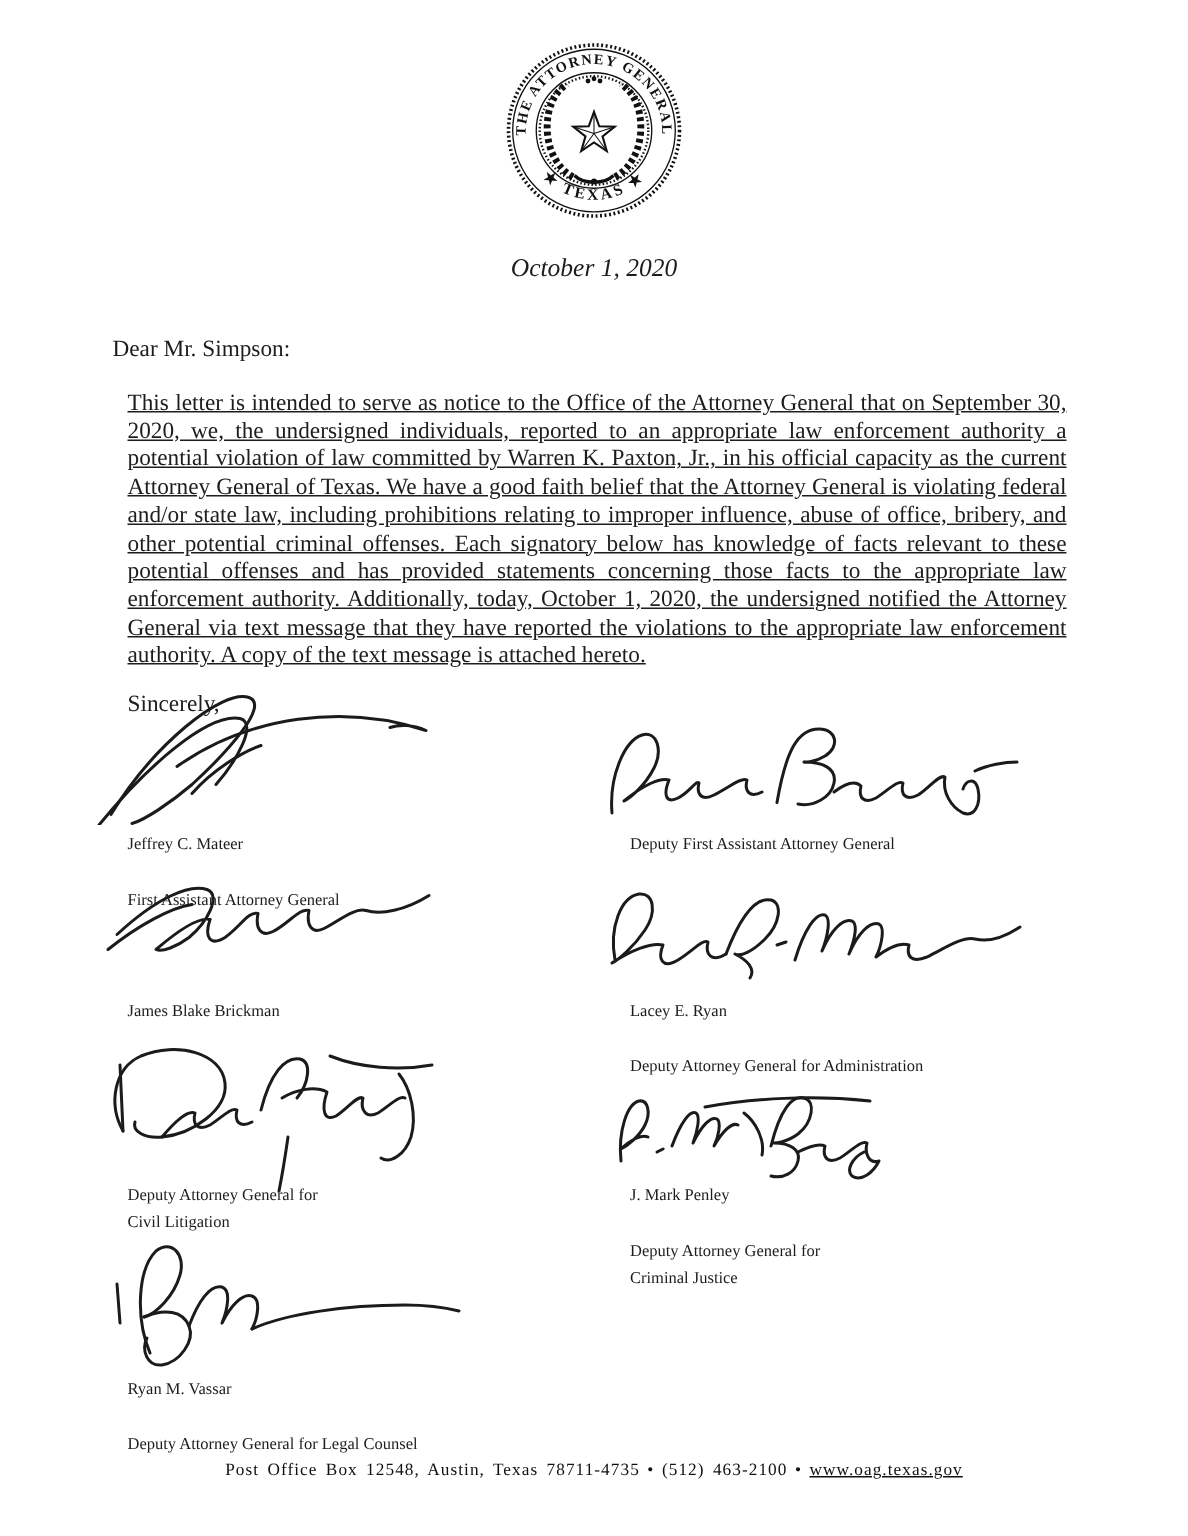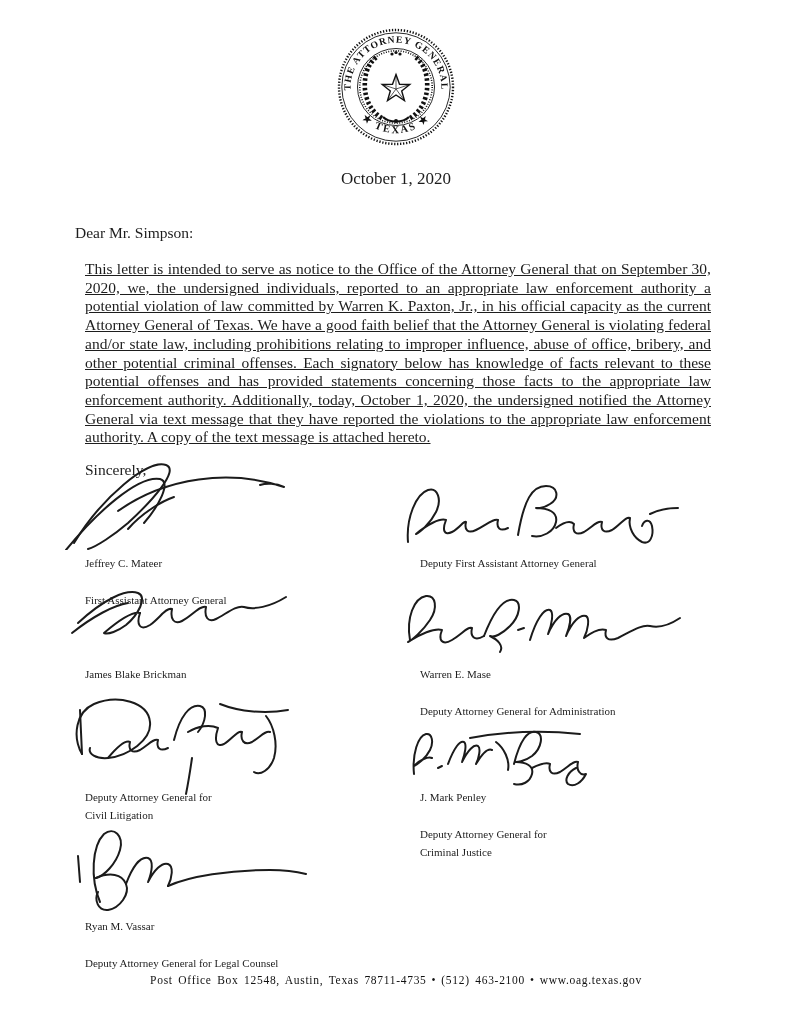--- a/index.html
+++ b/index.html
@@ -7,21 +7,21 @@
     position:relative;
     width:792px;height:1024px;
     background:#ffffff;
     font-family:"Liberation Serif", serif;
     color:#1d1d1d;
     overflow:hidden;
   }
   .abs{position:absolute;}
   .date-line{
     top:169px;left:0;width:100%;
-    text-align:center;font-size:17px;
+    text-align:center;font-size:17px;font-style:italic;
   }
   .salutation{top:224px;left:75px;font-size:15.5px;}
   .body-text{
     top:260px;left:85px;width:626px;
     font-size:15.5px;line-height:18.7px;
     text-align:justify;
     text-decoration:underline;
   }
   .closing{top:461px;left:85px;font-size:15.5px;}
   .sig-block{
@@ -30,21 +30,21 @@
   }
   .sig-svg{position:absolute;pointer-events:none;}
   .sig-svg path{fill:none;stroke:#1b1b1b;stroke-width:2;stroke-linecap:round;stroke-linejoin:round;}
   .footer{
     top:974px;left:0;width:100%;
     text-align:center;
     font-size:11.5px;letter-spacing:0.7px;word-spacing:2px;
     color:#111;
   }
   .footer .sep{padding:0 5px;}
-  .footer a{color:inherit;cursor:pointer;}
+  .footer a{color:inherit;text-decoration:underline;cursor:pointer;}
   .seal-wrap{top:27px;left:50%;transform:translateX(-50%);width:120px;height:120px;}
   .seal-text{font-family:"Liberation Serif",serif;font-weight:bold;fill:#111;}
 </style>
 </head>
 <body>
 
 <div class="page">
 
   <div class="abs seal-wrap">
     <svg width="120" height="120" viewBox="0 0 120 120">
@@ -153,21 +153,21 @@
 
   <div class="abs sig-block" style="left:420px;top:535px;">
     <div>Deputy First Assistant Attorney General</div>
   </div>
 
   <div class="abs sig-block" style="left:85px;top:646px;">
     <div>James Blake Brickman</div>
   </div>
 
   <div class="abs sig-block" style="left:420px;top:646px;">
-    <div>Warren E. Mase</div>
+    <div>Lacey E. Ryan</div>
     <div>Deputy Attorney General for Administration</div>
   </div>
 
   <div class="abs sig-block" style="left:85px;top:769px;">
     <div>Deputy Attorney General for
 Civil Litigation</div>
   </div>
 
   <div class="abs sig-block" style="left:420px;top:769px;">
     <div>J. Mark Penley</div>

